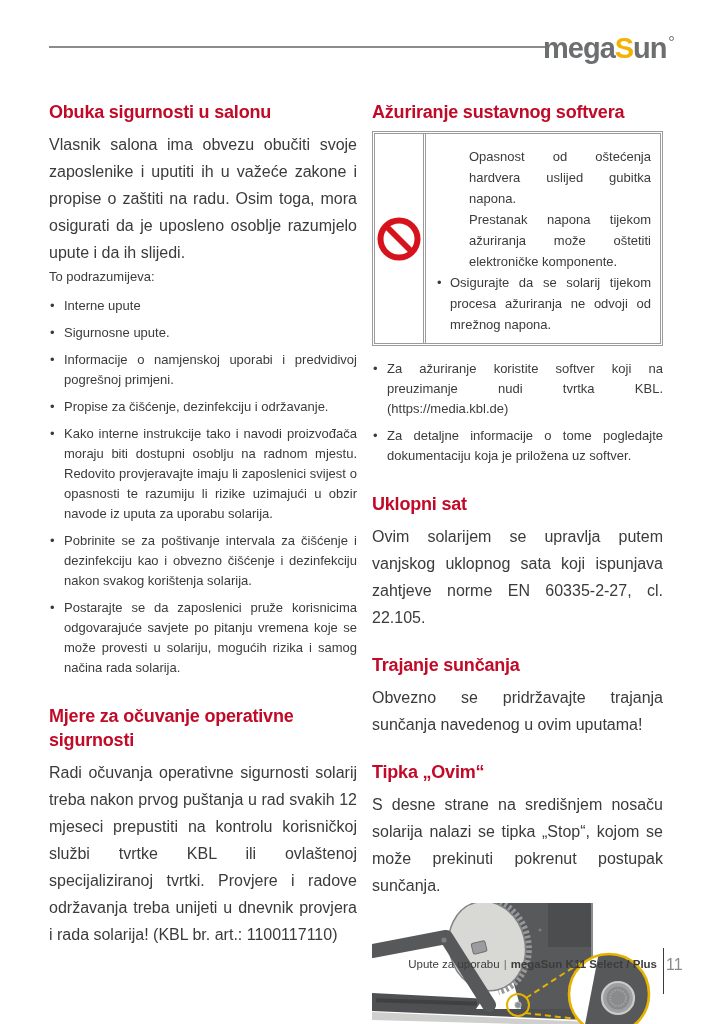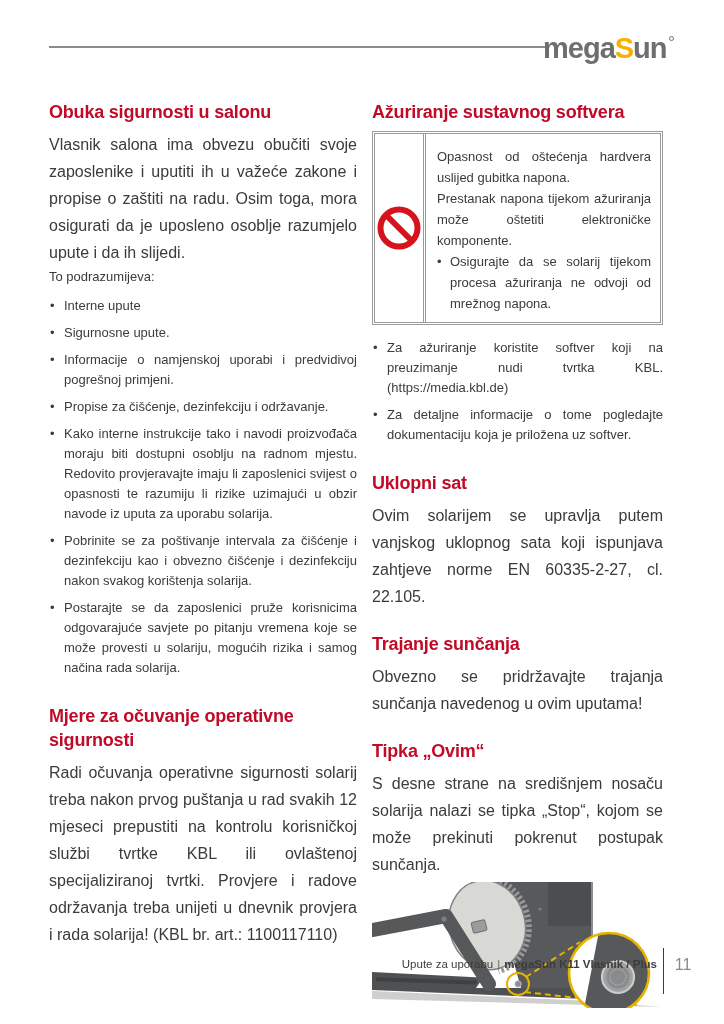--- a/index.html
+++ b/index.html
@@ -28,38 +28,38 @@
                 text-align:justify; margin-bottom:7px; }
   .bullets li .bl { position:absolute; left:1px; top:0; }
 
   .mt-sec  { margin-top:26px; }
   .mt-sec2 { margin-top:22px; }
 
   .wbox { display:flex; border:3px double #9b9b9b; margin-top:6px; min-height:166px; }
   .wbox-icon { flex:0 0 51px; border-right:3px double #9b9b9b;
                display:flex; align-items:center; justify-content:center; }
   .wbox-text { flex:1; padding:12px 9px 8px 11px; font-size:13px; line-height:21px; }
-  .wbox-text p { text-align:justify; }
+  .wbox-text p { text-align:justify;margin-left:32px; }
   .wbox-bullet { position:relative; padding-left:13px; text-align:justify; }
   .wbox-bullet .bl { position:absolute; left:0; top:0; }
 
   .rc-bullets { margin-top:13px; }
 
   .stop-img { display:block; margin-top:4px; }
 
   .ibox { display:flex; border:3px double #9b9b9b; margin-top:16px; }
   .ibox-icon { flex:0 0 51px; border-right:3px double #9b9b9b;
                display:flex; align-items:center; justify-content:center; padding:6px 0; }
   .ibox-text { flex:1; padding:4px 8px 6px 10px; font-size:13px; line-height:20px; }
 
   .footer-label { position:absolute; right:67px; top:958px; font-size:11.5px; color:#3c3c3c; white-space:nowrap; }
   .footer-label .sep { margin:0 4px; color:#6a6a6a; }
   .footer-label .prod { font-weight:bold; }
   .footer-divider { position:absolute; left:663px; top:948px; width:1px; height:46px; background:#3c3c3e; }
-  .footer-page { position:absolute; left:666px; top:956px; width:34px; text-align:center;
+  .footer-page { position:absolute; left:666px; top:956px; width:34px; text-align:left;
                  font-size:16px; color:#8b8b8b; }
 </style>
 </head>
 <body>
 
 <div>
 
   <div class="h-rule"></div>
 
   <div class="logo"><span>mega</span><span class="logo-s">S</span><span>un</span><span class="logo-ring"></span></div>
@@ -167,17 +167,17 @@
           <path d="M 17.5 19.5 L 24.5 19.5 L 24.5 30 Q 24.5 32.5 27 32.5 L 27 34.5 L 17 34.5 L 17 32.5 Q 19.5 32.5 19.5 30 L 19.5 22.5 L 17.5 22.5 Z" fill="#ecb200"></path>
         </svg>
       </div>
       <div class="ibox-text">
         <div>Za nastavak sunčanja</div>
         <div>-&gt; Stisnite tipku START na upravljačkoj jedinici.</div>
       </div>
     </div>
   </div>
 
-  <div class="footer-label"><span>Upute za uporabu</span><span class="sep">|</span><span class="prod">megaSun K11 Vlasnik / Plus</span></div>
+  <div class="footer-label"><span>Upute za uporabu</span><span class="sep">|</span><span class="prod">megaSun K11 Select / Plus</span></div>
   <div class="footer-divider"></div>
   <div class="footer-page">11</div>
 
 </div>
 
 </body></html>

